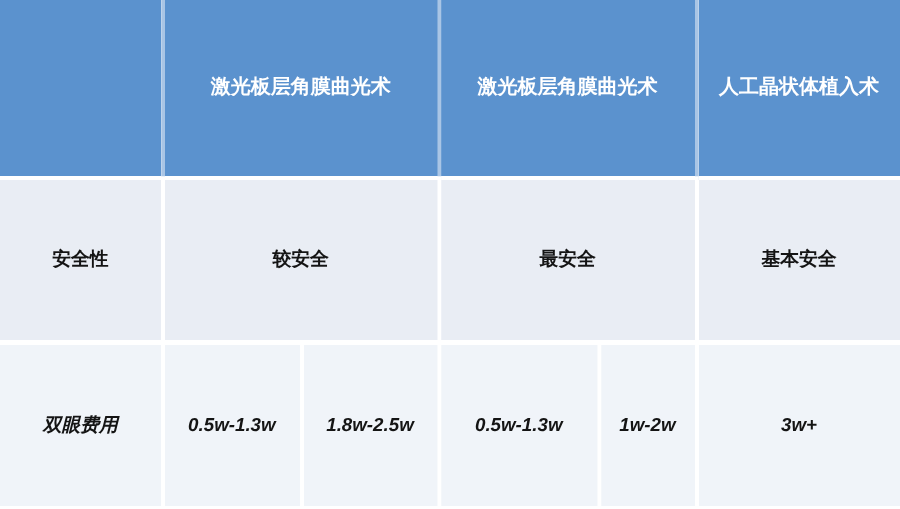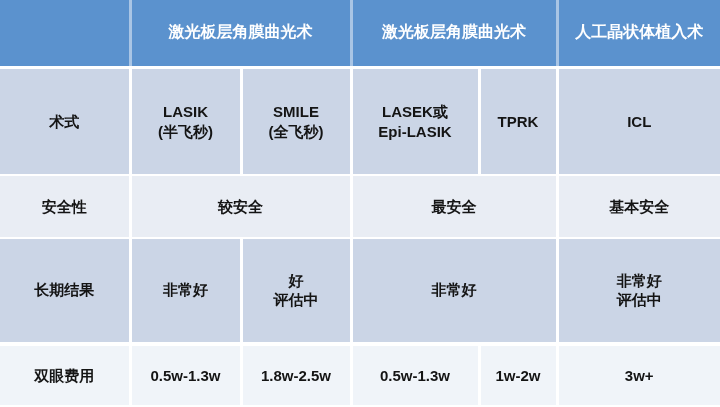--- a/index.html
+++ b/index.html
@@ -32,21 +32,21 @@
   table.cmp th {
     background: #5B92CE;
     color: #ffffff;
     font-size: 16px;
     border-right: 3px solid #A9C5E5;
     border-bottom: 3px solid #ffffff;
   }
   table.cmp th:last-child, table.cmp td:last-child { border-right: none; }
   tr.band-a td { background: #CBD5E6; }
   tr.band-b td { background: #E9EDF4; }
-  tr.band-last td { background: #F0F4F9; border-top: 4px solid #ffffff; }
+  tr.band-last td { background: #F0F4F9; border-top: 4px solid #ffffff; font-style: italic; }
   td.rowlabel { font-size: 15px; }
 </style>
 </head>
 <body>
 
 <div class="stage">
   <table class="cmp">
     <colgroup>
       <col style="width:130px">
         <col style="width:111px">
@@ -57,54 +57,34 @@
     </colgroup>
 
     <tbody>
         <tr style="height:28px">
       <th></th>
       <th colspan="2">激光板层角膜曲光术</th>
       <th colspan="2">激光板层角膜曲光术</th>
       <th>人工晶状体植入术</th>
     </tr>
 
-    <tr class="band-a" style="height:45px">
-      <td class="rowlabel">术式</td>
-      <td>LASIK
-(半飞秒)</td>
-      <td>SMILE
-(全飞秒)</td>
-      <td>LASEK或
-Epi-LASIK</td>
-      <td>TPRK</td>
-      <td>ICL</td>
-    </tr>
 
 
 
 
 
 
 
     <tr class="band-b" style="height:26px">
       <td class="rowlabel">安全性</td>
       <td colspan="2">较安全</td>
       <td colspan="2">最安全</td>
       <td>基本安全</td>
     </tr>
 
-    <tr class="band-a" style="height:44px">
-      <td class="rowlabel">长期结果</td>
-      <td>非常好</td>
-      <td>好
-评估中</td>
-      <td colspan="2">非常好</td>
-      <td>非常好
-评估中</td>
-    </tr>
 
     <tr class="band-last" style="height:26px">
       <td class="rowlabel">双眼费用</td>
       <td>0.5w-1.3w</td>
       <td>1.8w-2.5w</td>
       <td>0.5w-1.3w</td>
       <td>1w-2w</td>
       <td>3w+</td>
     </tr>
   </tbody>

